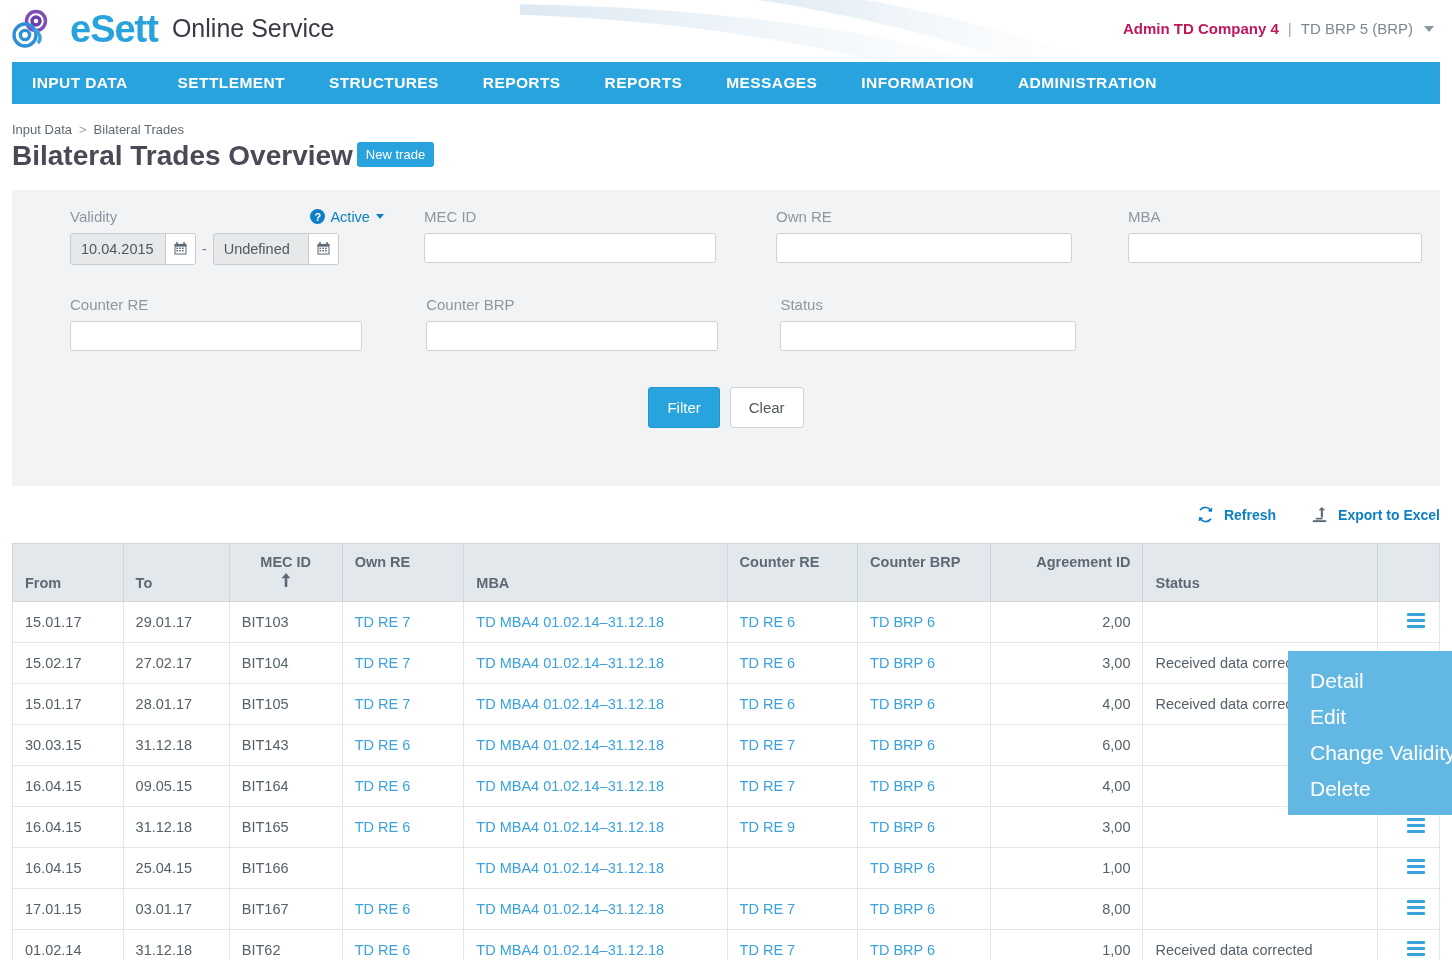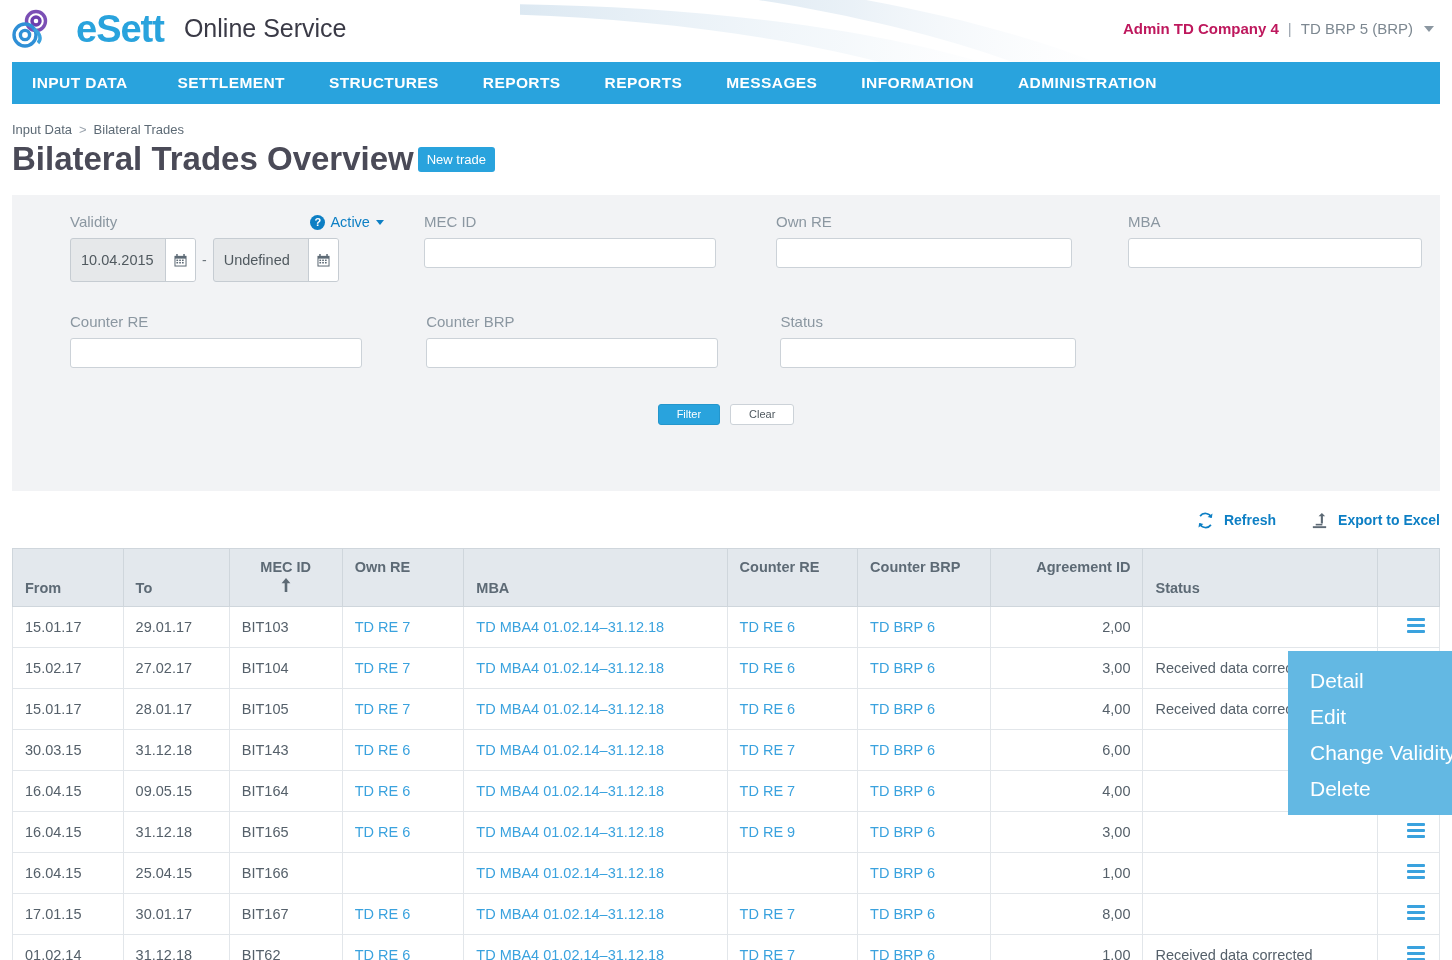--- a/index.html
+++ b/index.html
@@ -20,21 +20,21 @@
     overflow: hidden;
   }
   .swoosh-wrap {
     position: absolute; top: -30px; left: 520px;
     width: 830px; height: 130px;
     overflow: hidden;
     pointer-events: none;
   }
   .brand {
     position: absolute; left: 12px; top: 8px;
-    display: flex; align-items: center; gap: 20px;
+    display: flex; align-items: center; gap: 14px;
   }
   .logo-mark { width: 44px; height: 42px; }
   .logo-word {
     font-size: 38px; font-weight: bold; color: #29a3dd;
     letter-spacing: -1px; line-height: 1;
   }
   .app-name {
     font-size: 25px; color: #3a3a46; font-weight: normal;
     line-height: 1; padding-bottom: 2px;
   }
@@ -76,21 +76,21 @@
     font-size: 13px; color: #5d6a75;
     display: flex; align-items: center; gap: 7px;
   }
   .crumbs .sep { color: #9aa3ad; }
   .crumb-link { color: #5d6a75; cursor: pointer; }
   .title-row {
     margin: 4px 0 0 12px;
     display: flex; align-items: flex-end; gap: 0;
   }
   .page-title {
-    font-size: 33px; font-weight: bold; color: #4a4a57;
+    font-size: 28px; font-weight: bold; color: #4a4a57;
     line-height: 1.1; margin: 0;
   }
   .new-trade {
     background: #29a3dd; color: #fff;
     font-size: 13px; padding: 5px 9px;
     border-radius: 3px; cursor: pointer;
     margin-left: 4px; margin-bottom: 5px;
     white-space: nowrap;
   }
 
@@ -134,39 +134,39 @@
   .active-caret {
     width: 0; height: 0; margin-left: 6px;
     border-left: 4px solid transparent;
     border-right: 4px solid transparent;
     border-top: 5px solid #0d7fc4;
   }
   .daterange { display: flex; align-items: center; gap: 6px; }
   .datefield {
     display: flex; align-items: stretch;
     border: 1px solid #c6ccd2; border-radius: 3px;
-    background: #e6e8ea; overflow: hidden; height: 44px;
+    background: #e6e8ea; overflow: hidden; height: 32px;
   }
   .datefield .dval {
     padding: 0 10px; display: flex; align-items: center;
     font-size: 14.5px; color: #50595f; min-width: 94px;
   }
   .datefield .dbtn {
     width: 30px; background: #fff; border-left: 1px solid #c6ccd2;
     display: flex; align-items: center; justify-content: center;
     cursor: pointer;
   }
   .dash { color: #6d767d; font-size: 14px; }
 
   .btnrow {
     display: flex; justify-content: center; gap: 10px;
     margin-top: 36px;
   }
   .btn {
-    font-size: 11px; padding: 4px 18px;
+    font-size: 15px; padding: 12px 18px;
     border-radius: 3px; cursor: pointer;
     font-family: "Liberation Sans", sans-serif;
     line-height: 1;
   }
   .btn-primary { background: #29a3dd; border: 1px solid #2496cc; color: #fff; }
   .btn-default { background: #fff; border: 1px solid #ccd2d8; color: #4f585f; }
 
   
   .tabletools {
     margin: 14px 12px 0 12px;
@@ -527,21 +527,21 @@
             <td class="link"></td>
             <td class="link">TD MBA4 01.02.14–31.12.18</td>
             <td class="link"></td>
             <td class="link">TD BRP 6</td>
             <td class="num">1,00</td>
             <td></td>
             <td class="act"><span class="hamb"><i></i><i></i><i></i></span></td>
           </tr>
           <tr>
             <td>17.01.15</td>
-            <td>30.01.17</td>
+            <td>03.01.17</td>
             <td>BIT167</td>
             <td class="link">TD RE 6</td>
             <td class="link">TD MBA4 01.02.14–31.12.18</td>
             <td class="link">TD RE 7</td>
             <td class="link">TD BRP 6</td>
             <td class="num">8,00</td>
             <td></td>
             <td class="act"><span class="hamb"><i></i><i></i><i></i></span></td>
           </tr>
           <tr>

